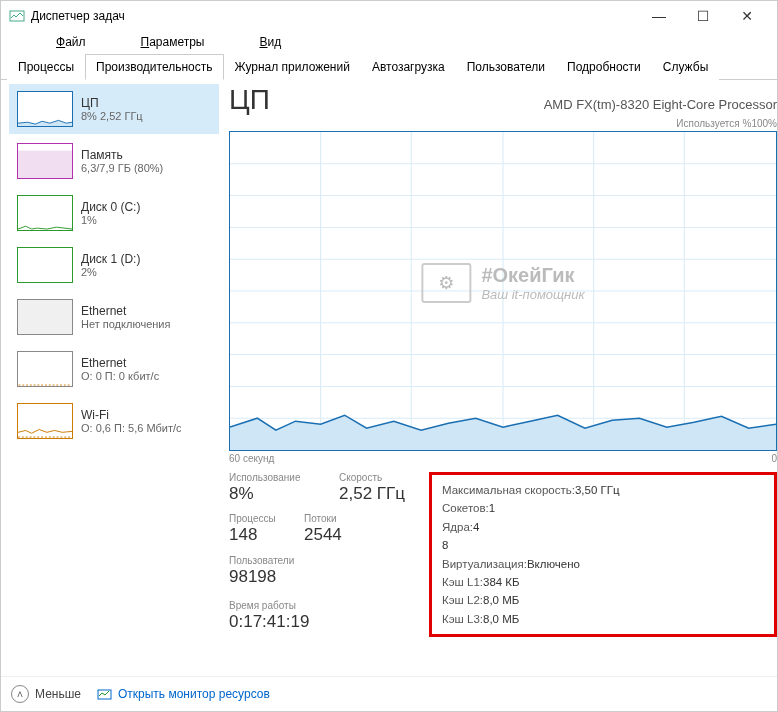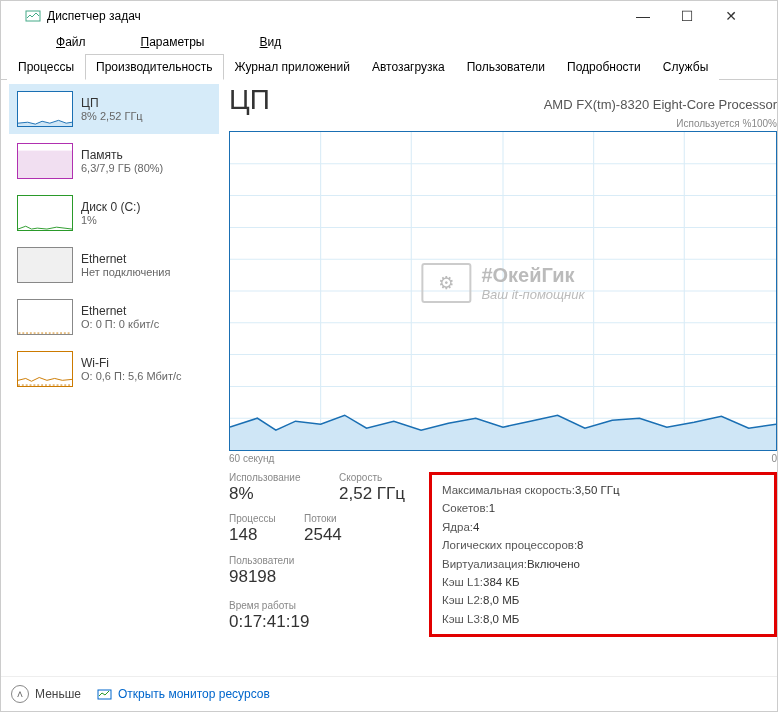--- a/index.html
+++ b/index.html
@@ -1,18 +1,18 @@
 <!DOCTYPE html>
 <html><head>
 <meta charset="utf-8">
 <style>
 * { box-sizing: border-box; margin: 0; padding: 0; font-family: "Segoe UI", Tahoma, sans-serif; }
 body { width: 778px; height: 712px; background: #fff; }
 .window { width: 100%; height: 100%; border: 1px solid #ccc; display: flex; flex-direction: column; position: relative; }
-.titlebar { display: flex; align-items: center; padding: 6px 24px; height: 30px; }
+.titlebar { display: flex; align-items: center; padding: 6px 8px; height: 30px; }
 .titlebar .icon { width: 16px; height: 16px; margin-right: 6px; }
 .titlebar .title { font-size: 12px; flex: 1; }
 .win-btns { display: flex; gap: 0; }
 .win-btn { width: 44px; height: 28px; display: flex; align-items: center; justify-content: center; font-size: 14px; color: #333; }
 .menubar { display: flex; padding: 2px 8px; gap: 2px; font-size: 12px; }
 .menu-item { padding: 2px 6px; margin-left: 41px; }
 .menu-item u { text-decoration: underline; }
 .tabs { display: flex; border-bottom: 1px solid #ccc; padding: 0 6px; font-size: 12px; }
 .tab { padding: 5px 10px; border: 1px solid transparent; position: relative; top: 1px; background: #fff; cursor: default; }
 .tab.active { border: 1px solid #ccc; border-bottom: 1px solid #fff; }
@@ -126,20 +126,27 @@
           <svg viewBox="0 0 56 36" preserveAspectRatio="none">
               <path d="M0 35 L8 32 L14 35 L20 34 L30 35 L40 33 L56 35" stroke="#2a9a2a" fill="none" stroke-width="1"></path>
             </svg>
         </div>
         <div class="s-txt">
             <span class="s-title">Диск 0 (C:)</span>
             <span class="s-sub">1%</span>
           </div>
       </div>
 
+      <div class="s-item">
+        <div class="s-thumb disk-border"></div>
+        <div class="s-txt">
+            <span class="s-title">Диск 1 (D:)</span>
+            <span class="s-sub">2%</span>
+          </div>
+      </div>
 
       <div class="s-item">
         <div class="s-thumb eth-border"></div>
         <div class="s-txt">
             <span class="s-title">Ethernet</span>
             <span class="s-sub">Нет подключения</span>
           </div>
       </div>
 
       <div class="s-item">
@@ -246,21 +253,20 @@
             </div>
           <div class="spec-row">
               <span>Сокетов:</span>
               <span class="v">1</span>
             </div>
           <div class="spec-row">
               <span>Ядра:</span>
               <span class="v">4</span>
             </div>
           <div class="spec-row">
-              <span>Логических процессоров:</span>
               <span class="v">8</span>
             </div>
           <div class="spec-row">
               <span>Виртуализация:</span>
               <span class="v">Включено</span>
             </div>
           <div class="spec-row">
               <span>Кэш L1:</span>
               <span class="v">384 КБ</span>
             </div>

